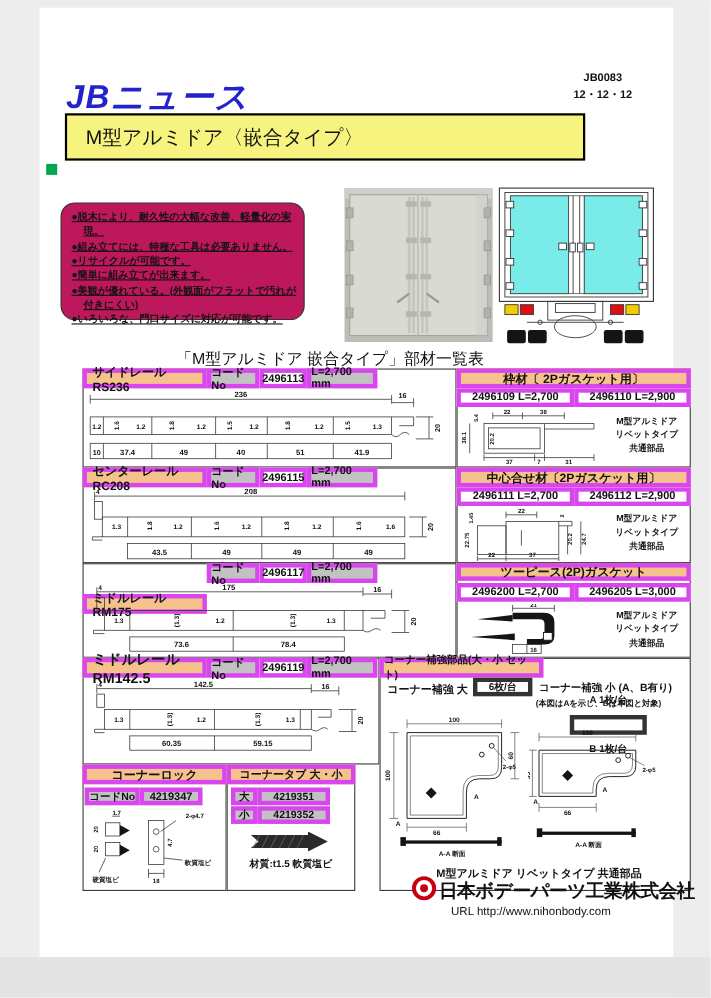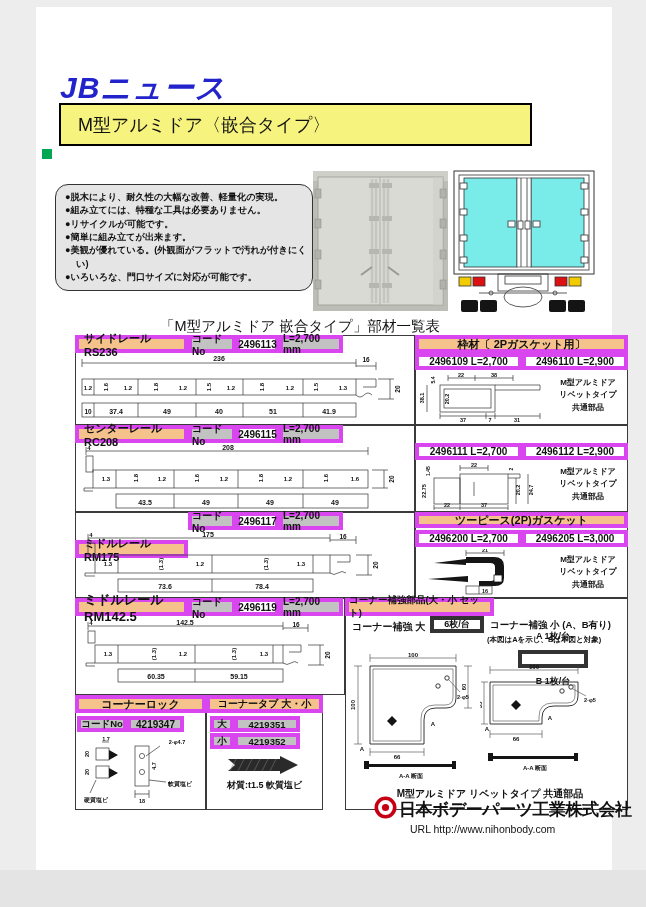--- a/index.html
+++ b/index.html
@@ -22,26 +22,30 @@
 <body>
 
 <div class="sheet">
 
   <div class="margin" style="left:0;top:0;width:36px;height:907px;"></div>
   <div class="margin" style="left:612px;top:0;width:34px;height:907px;"></div>
   <div class="margin" style="left:0;top:870px;width:646px;height:37px;background:#e4e4e4;"></div>
   <div class="margin" style="left:0;top:0;width:646px;height:7px;"></div>
 
   <div class="abs" style="left:60px;top:68px;font-size:30px;font-weight:900;font-style:italic;color:#2323cc;letter-spacing:1px;">JBニュース</div>
+  <div class="abs" style="left:500px;top:64px;width:96px;text-align:center;font-size:10px;font-weight:bold;line-height:1.5;">
+    <div>JB0083</div>
+    <div>12・12・12</div>
+  </div>
   <div class="abs" style="left:59px;top:103px;width:473px;height:43px;background:#f6f37e;border:2.5px solid #000;
               display:flex;align-items:center;padding-left:17px;font-size:18px;">M型アルミドア〈嵌合タイプ〉</div>
   <div class="abs" style="left:42px;top:149px;width:10px;height:10px;background:#00a651;"></div>
 
-  <div class="abs" style="left:55px;top:184px;width:258px;height:107px;background:#e5e5e5;border:1.5px solid #333;
-              border-radius:13px;padding:6px 5px 4px 9px;font-size:9.2px;font-weight:bold;line-height:1.45;">
+  <div class="abs" style="left:55px;top:184px;width:222px;height:107px;background:#be185d;border:1.5px solid #333;
+              border-radius:13px;padding:6px 5px 4px 9px;font-size:9.2px;font-weight:bold;line-height:1.45;text-decoration:underline;">
     <div class="feat">●脱木により、耐久性の大幅な改善、軽量化の実現。</div>
     <div class="feat">●組み立てには、特種な工具は必要ありません。</div>
     <div class="feat">●リサイクルが可能です。</div>
     <div class="feat">●簡単に組み立てが出来ます。</div>
     <div class="feat">●美観が優れている。(外観面がフラットで汚れが付きにくい)</div>
     <div class="feat">●いろいろな、門口サイズに対応が可能です。</div>
   </div>
 
   <svg class="abs" style="left:313px;top:171px;" width="135" height="140" viewBox="0 0 135 140">
     <rect width="135" height="140" fill="#bdbdb7"></rect>
@@ -387,20 +391,21 @@
     <text transform="rotate(-90 29 27)" x="29" y="27" text-anchor="middle" font-size="5.5">20.2</text>
     <text x="43" y="50" text-anchor="middle" font-size="5.5">37</text>
     <text x="70" y="50" text-anchor="middle" font-size="5.5">7</text>
     <text x="97" y="50" text-anchor="middle" font-size="5.5">31</text>
   </svg>
   <div class="note" style="left:550px;top:377px;width:76px;">M型アルミドア
 リベットタイプ
 共通部品</div>
 
   <div class="box" style="left:415px;top:425px;width:213px;height:87px;"></div>
+  <div class="cell orange" style="left:415px;top:425px;width:213px;height:18px;font-size:11px;">中心合せ材〔2Pガスケット用〕</div>
   <div class="cell white" style="left:415px;top:443px;width:107px;height:17px;font-size:10px;">2496111  L=2,700</div>
   <div class="cell white" style="left:522px;top:443px;width:106px;height:17px;font-size:10px;">2496112  L=2,900</div>
   <svg class="abs" style="left:420px;top:462px;" width="126" height="48" viewBox="0 0 126 48">
     <g stroke="#333" stroke-width="0.7" fill="none">
       <rect x="14" y="16" width="26" height="26"></rect>
       <rect x="40" y="12" width="48" height="30"></rect>
       <line x1="88" y1="12" x2="100" y2="12"></line>
         <line x1="88" y1="16" x2="100" y2="16"></line>
         <line x1="100" y1="12" x2="100" y2="16"></line>
       <line x1="54" y1="20" x2="54" y2="34"></line>

